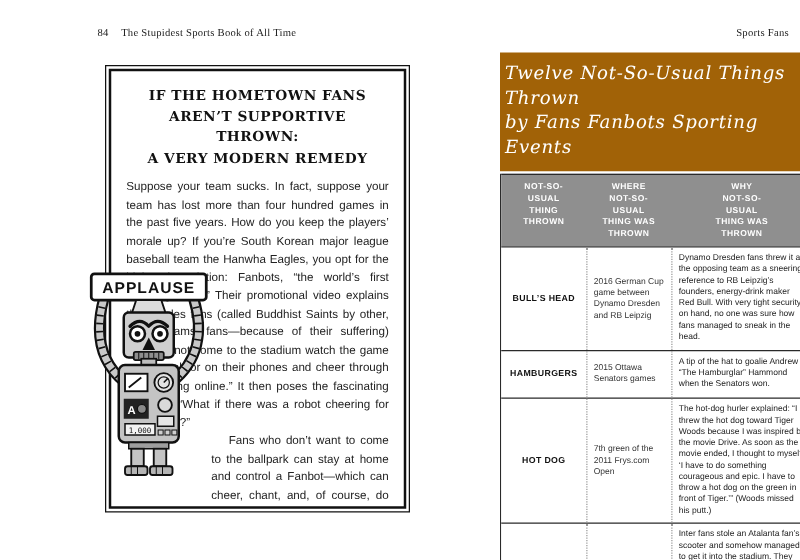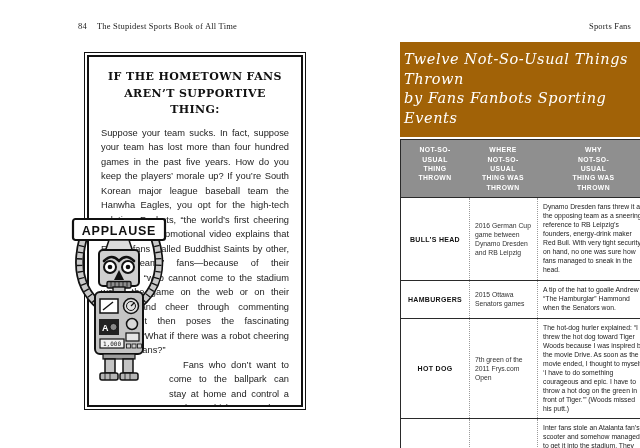--- a/index.html
+++ b/index.html
@@ -7,21 +7,21 @@
   .spread{position:relative;width:640px;height:448px;background:#fff;margin-left:38px;}
 
   
   .runhead{position:absolute;top:21px;font-family:"Liberation Serif",serif;font-size:8.5px;color:#222;letter-spacing:.2px;}
   .runhead.left{left:40px;}
   .runhead.right{right:28px;text-align:center;}
   .runhead .pgnum{font-weight:400;}
   .runhead .gap{display:inline-block;width:10px;}
 
   
-  .sidebar-box{position:absolute;left:46px;top:52px;width:222px;height:358px;border:1.5px solid #111;padding:2px;box-sizing:border-box;background:#fff;}
+  .sidebar-box{position:absolute;left:46px;top:52px;width:244px;height:358px;border:1.5px solid #111;padding:2px;box-sizing:border-box;background:#fff;}
   .box-inner{border:2px solid #111;width:100%;height:100%;box-sizing:border-box;padding:10px 12px 6px 12px;overflow:hidden;}
   .box-title{margin:2px 0 7px 0;text-align:center;font-family:"DejaVu Serif","Liberation Serif",serif;font-weight:bold;font-size:11px;line-height:1.5;letter-spacing:.4px;color:#111;}
   .box-title .tline{display:block;}
   .body-text{margin:0;font-size:9.3px;line-height:1.56;text-align:justify;color:#222;}
   .p2{text-indent:14px;}
   .robot-spacer{float:left;width:68px;height:157px;}
 
   
   .robot-wrap{position:absolute;left:-16px;top:160px;width:102px;height:176px;pointer-events:none;}
   .robot-wrap svg{display:block;width:102px;height:176px;}
@@ -55,21 +55,22 @@
     <span class="pgnum">84</span><span class="gap"></span><span>The Stupidest Sports Book of All Time</span>
   </div>
   <div class="runhead right">
     <span>Sports Fans</span><span class="gap"></span><span class="pgnum">85</span>
   </div>
 
   <div class="sidebar-box">
     <div class="box-inner">
       <h2 class="box-title">
         <span class="tline">IF THE HOMETOWN FANS</span>
-        <span class="tline">AREN’T SUPPORTIVE THING:</span>
+        <span class="tline">AREN’T SUPPORTIVE THROWN:</span>
+        <span class="tline">A VERY MODERN REMEDY</span>
       </h2>
       <p class="body-text p1">Suppose your team sucks. In fact, suppose your team has lost more than four hundred games in the past five years. How do you keep the players’ morale up? If you’re South Korean major league baseball team the Hanwha Eagles, you opt for the high-tech solution: Fanbots, “the world’s first cheering robot.” Their promotional video explains that Eagles fans (called Buddhist Saints by other, better teams’ fans—because of their suffering) “who cannot come to the stadium watch the game on the web or on their phones and cheer through commenting online.” It then poses the fascinating question: “What if there was a robot cheering for those fans?”</p>
       <div class="robot-spacer"></div>
       <p class="body-text p2">Fans who don’t want to come to the ballpark can stay at home and control a Fanbot—which can cheer, chant, and, of course, do the wave. If they’re not too humiliated, fans can upload a photo of themselves for the Fanbot to use as its face. And even the Fanbots who aren’t operated by fans at home can make the stadium seem a little more lively. Of course, Fanbots won’t get drunk at the game and yell profanities at the opposing team, but there is a limit to verisimilitude. . . .</p>
     </div>
 
     <div class="robot-wrap">
       <svg viewBox="0 0 102 176" xmlns="http://www.w3.org/2000/svg">
 
         <g>

